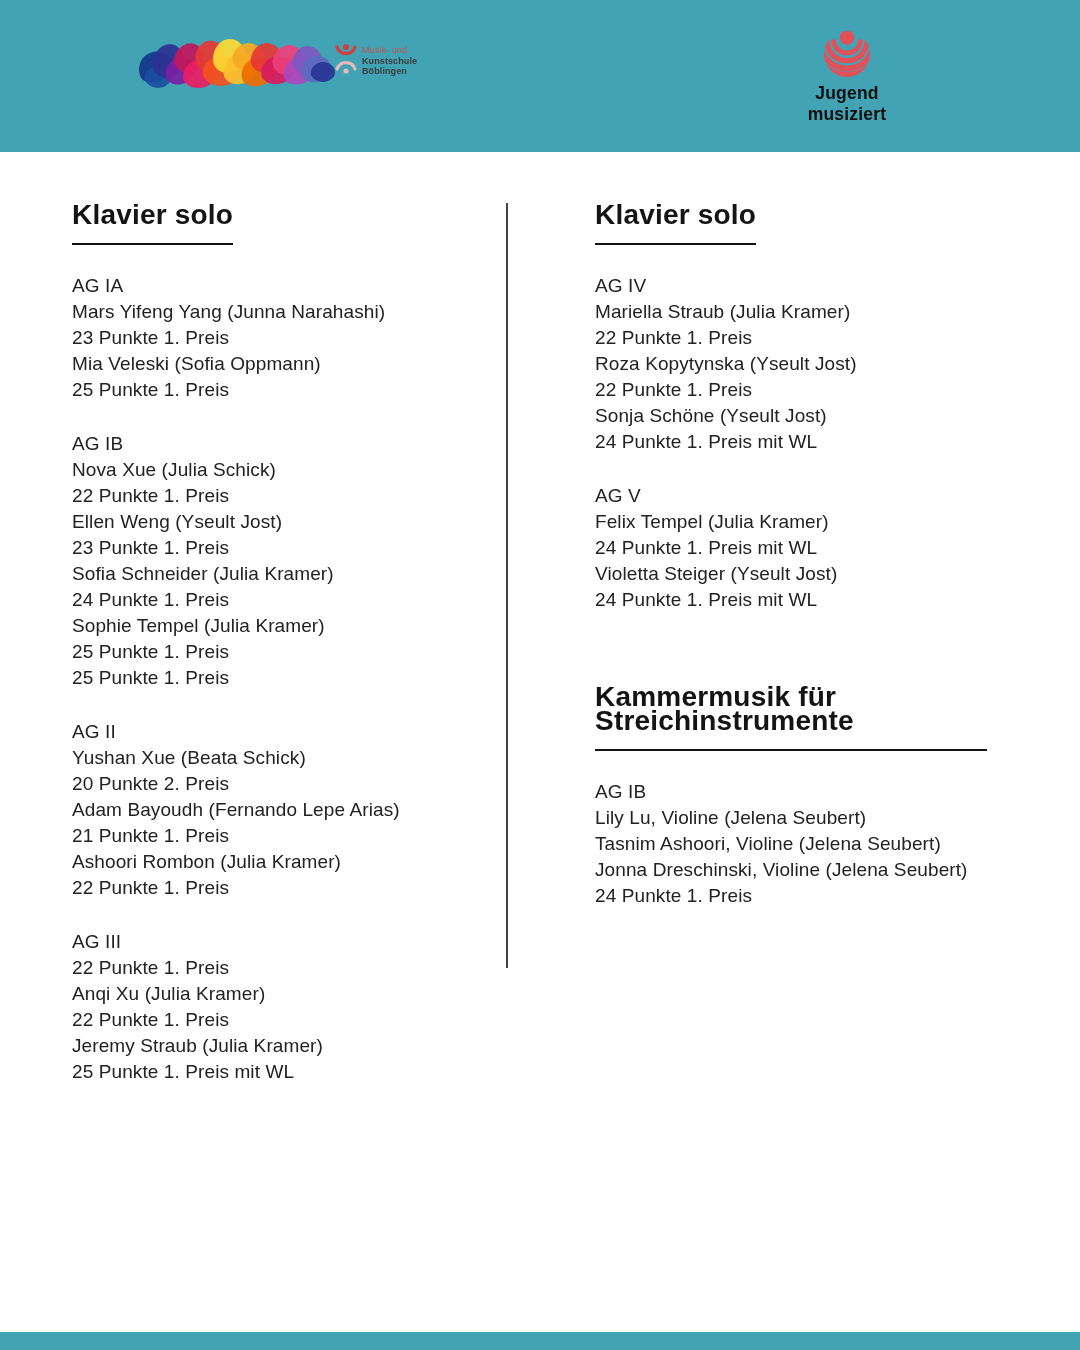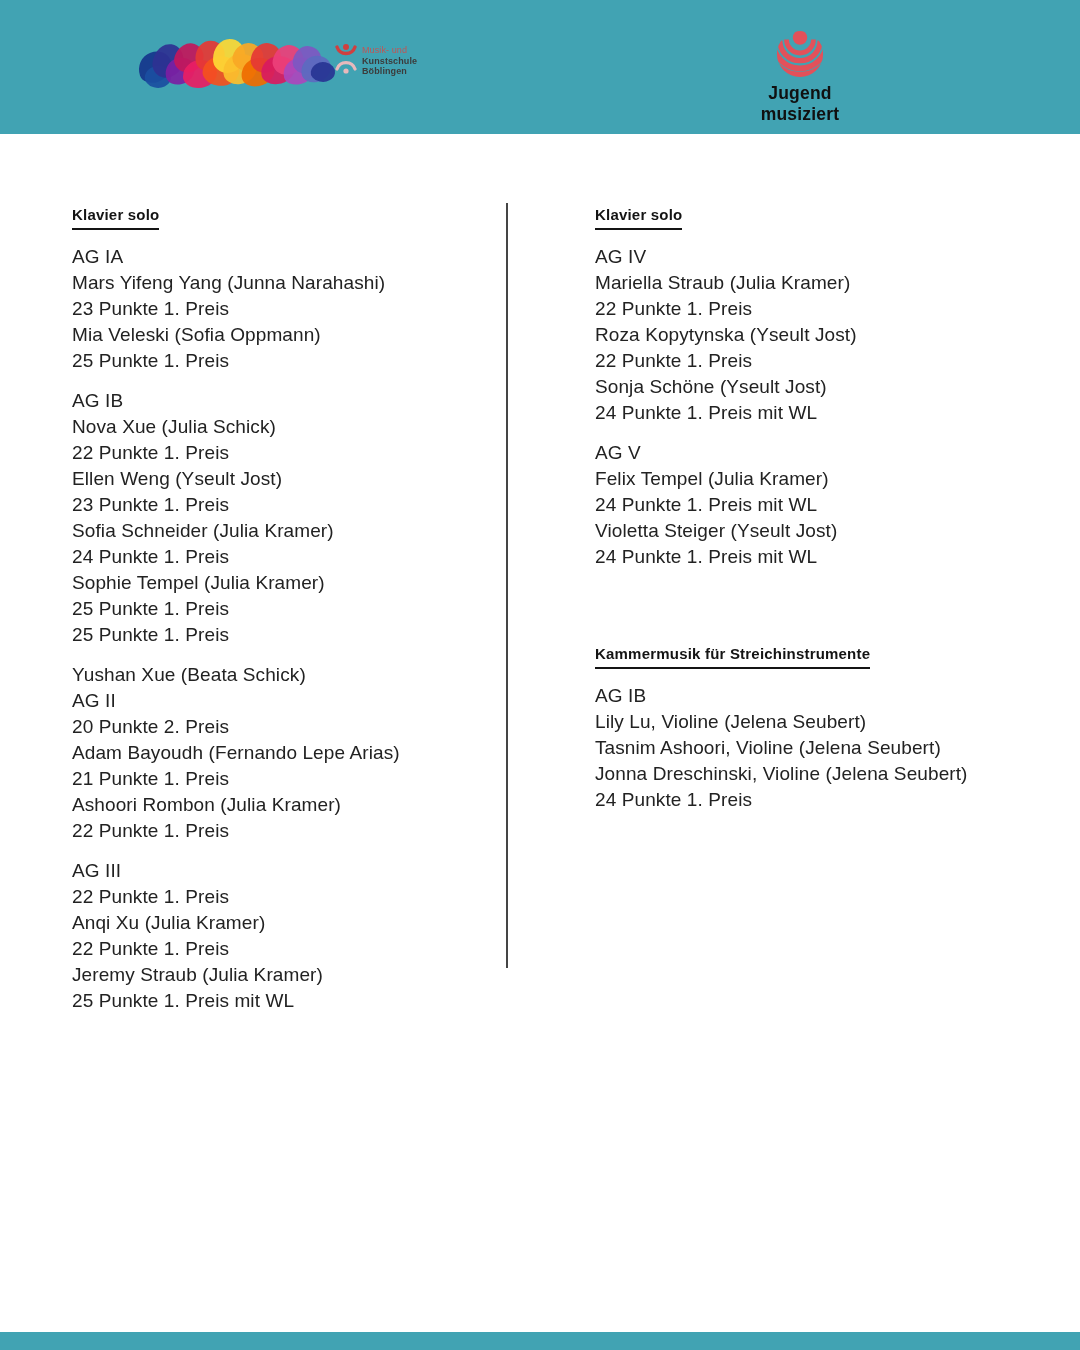--- a/index.html
+++ b/index.html
@@ -1,49 +1,49 @@
 <!DOCTYPE html>
 <html><head>
 <meta charset="utf-8">
 <style>
   html,body{margin:0;padding:0;background:#e8e8e8;}
   .page{
     position:relative;width:1080px;height:1350px;background:#ffffff;
     overflow:hidden;font-family:"Liberation Sans",sans-serif;margin:0 auto;
   }
   
-  .header{position:absolute;top:0;left:0;width:1080px;height:134px;background:#41a3b3;}
+  .header{position:absolute;top:0;left:0;width:1080px;height:152px;background:#41a3b3;}
   .footer{position:absolute;bottom:0;left:0;width:1080px;height:18px;background:#41a3b3;}
 
   
   .flower{position:absolute;left:138px;top:36px;width:205px;height:62px;}
   .petal{position:absolute;border-radius:52% 48% 55% 45% / 60% 45% 55% 40%;opacity:.93;}
 
   
   .school-logo{position:absolute;left:335px;top:42px;display:flex;align-items:flex-start;gap:5px;}
   .school-logo-text{display:flex;flex-direction:column;justify-content:center;padding-top:3px;}
   .school-line{font-size:9px;line-height:10.5px;color:#3c3c3c;font-weight:700;letter-spacing:.1px;}
   .school-line.first{color:#c05656;font-weight:400;}
 
   
-  .jugend{position:absolute;left:730px;top:28px;width:140px;text-align:center;}
+  .jugend{position:absolute;left:777px;top:28px;width:140px;text-align:center;}
   .jugend-label{font-size:17.5px;font-weight:700;color:#101010;margin-top:1px;letter-spacing:.2px;}
 
   
   .content{position:absolute;top:203px;left:72px;display:flex;align-items:flex-start;}
   .col-left{width:434px;}
   .divider{width:2px;height:765px;background:#454545;flex:none;}
   .col-right{margin-left:87px;width:392px;}
 
   .section-heading{
-    display:inline-block;font-size:15px;font-weight:700;color:#141414;
-    line-height:24px;border-bottom:2.5px solid #141414;padding-bottom:1px;letter-spacing:.2px;
+    display:inline-block;font-size:28px;font-weight:700;color:#141414;
+    line-height:24px;border-bottom:2.5px solid #141414;padding-bottom:16px;letter-spacing:.2px;
   }
   .section + .section{margin-top:72px;}
-  .group{margin-top:14px;}
+  .group{margin-top:28px;}
   .line{font-size:19px;line-height:26px;color:#222222;letter-spacing:.1px;}
 </style>
 </head>
 <body>
 
 <div class="page">
 
   <div class="header">
 
     <div class="flower">
@@ -124,22 +124,22 @@
               <div class="line">22 Punkte 1. Preis</div>
               <div class="line">Ellen Weng (Yseult Jost)</div>
               <div class="line">23 Punkte 1. Preis</div>
               <div class="line">Sofia Schneider (Julia Kramer)</div>
               <div class="line">24 Punkte 1. Preis</div>
               <div class="line">Sophie Tempel (Julia Kramer)</div>
               <div class="line">25 Punkte 1. Preis</div>
               <div class="line">25 Punkte 1. Preis</div>
             </div>
             <div class="group">
+              <div class="line">AG II</div>
               <div class="line">Yushan Xue (Beata Schick)</div>
-              <div class="line">AG II</div>
               <div class="line">20 Punkte 2. Preis</div>
               <div class="line">Adam Bayoudh (Fernando Lepe Arias)</div>
               <div class="line">21 Punkte 1. Preis</div>
               <div class="line">Ashoori Rombon (Julia Kramer)</div>
               <div class="line">22 Punkte 1. Preis</div>
             </div>
             <div class="group">
               <div class="line">AG III</div>
               <div class="line">22 Punkte 1. Preis</div>
               <div class="line">Anqi Xu (Julia Kramer)</div>

